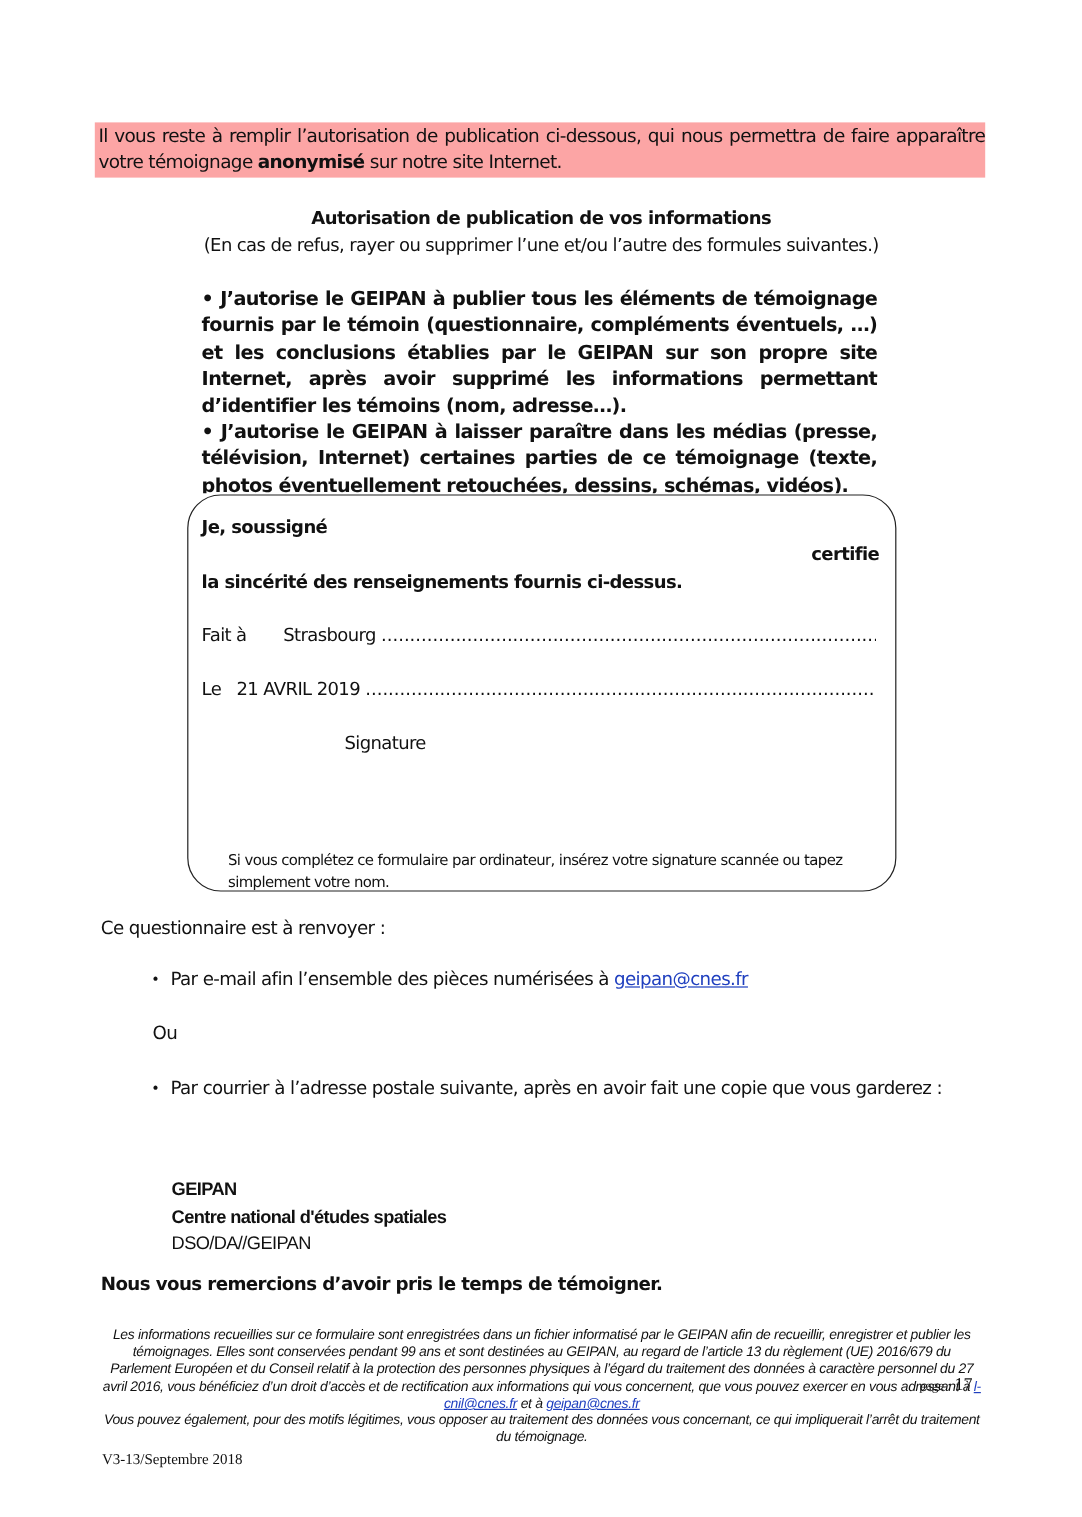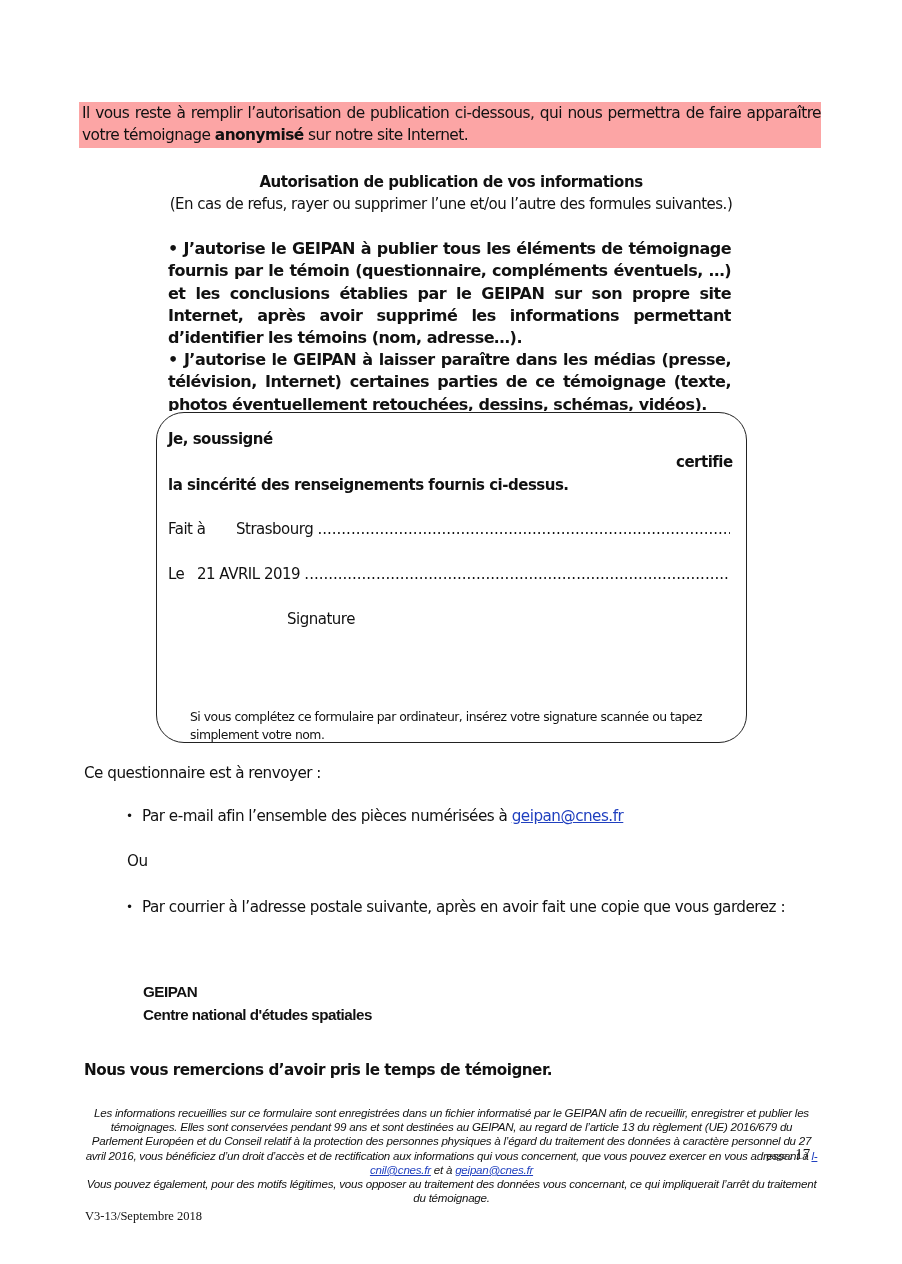--- a/index.html
+++ b/index.html
@@ -94,20 +94,21 @@
 
 <div class="abs body-text email-line"><span class="bul">•</span><span>Par e-mail afin l’ensemble des pièces numérisées à </span><a class="email-link">geipan@cnes.fr</a></div>
 
 <div class="abs body-text ou">Ou</div>
 
 <div class="abs body-text courrier-line"><span class="bul">•</span><span>Par courrier à l’adresse postale suivante, après en avoir fait une copie que vous garderez :</span></div>
 
 <div class="abs addr">
   <div class="bold">GEIPAN</div>
   <div class="bold">Centre national d'études spatiales</div>
+  <div>DSO/DA//GEIPAN</div>
 </div>
 
 <div class="abs thanks">Nous vous remercions d’avoir pris le temps de témoigner.</div>
 
 <div class="abs legal"><span>Les informations recueillies sur ce formulaire sont enregistrées dans un fichier informatisé par le GEIPAN afin de recueillir, enregistrer et publier les témoignages. Elles sont conservées pendant 99 ans et sont destinées au GEIPAN, au regard de l’article 13 du règlement (UE) 2016/679 du Parlement Européen et du Conseil relatif à la protection des personnes physiques à l’égard du traitement des données à caractère personnel  du 27 avril 2016, vous bénéficiez d’un droit d’accès et de rectification aux informations qui vous concernent, que vous pouvez exercer en vous adressant à </span><a>l-cnil@cnes.fr</a><span> et à </span><a>geipan@cnes.fr</a><br><span>Vous pouvez également, pour des motifs légitimes, vous opposer au traitement des données vous concernant, ce qui impliquerait l’arrêt du traitement du témoignage.</span></div>
 
 <div class="abs footer-left">V3-13/Septembre 2018</div>
 <div class="abs footer-right"><span>page : </span><span class="num">17</span></div>
 
 </body></html>

